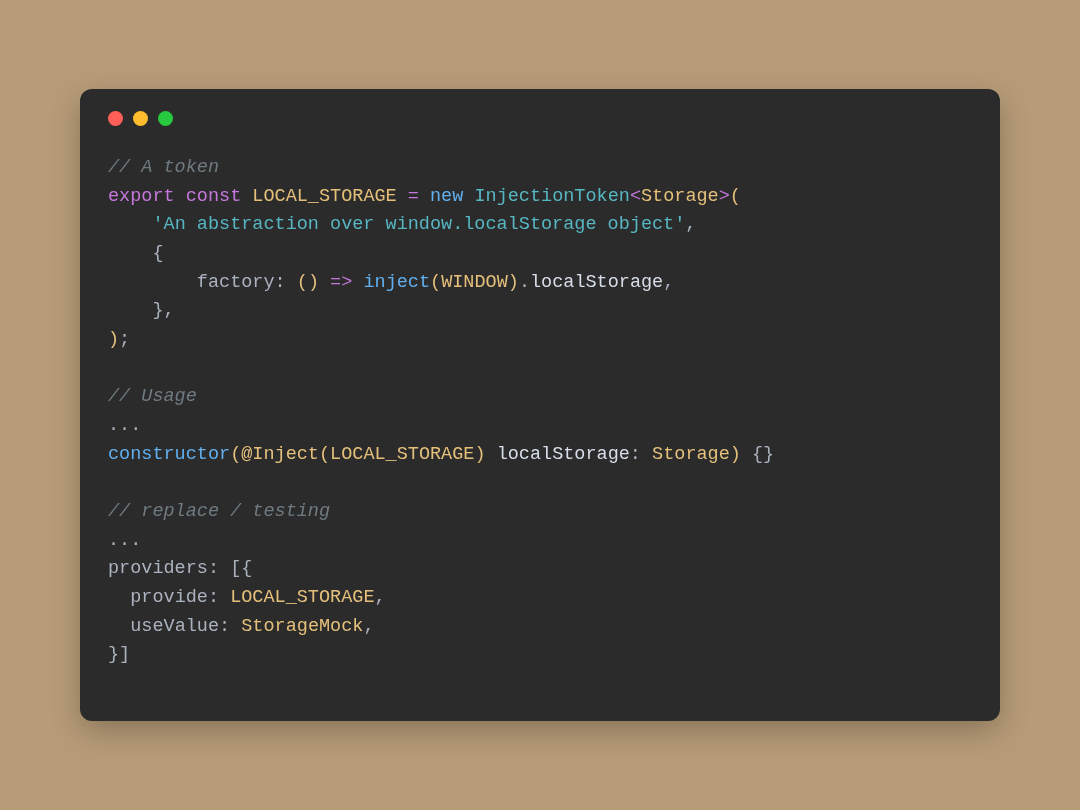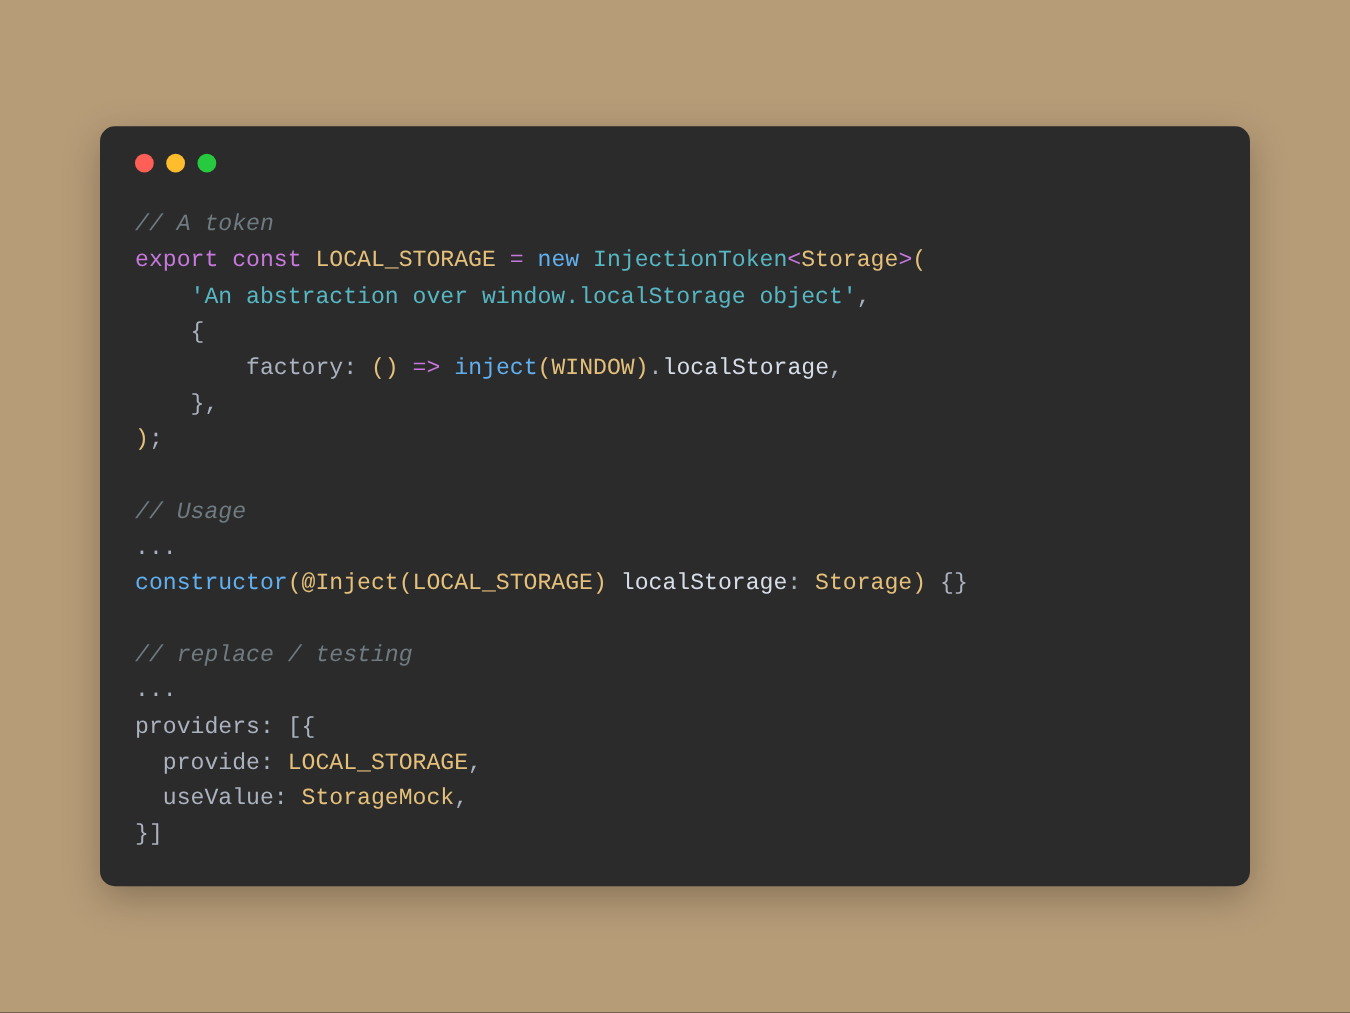--- a/index.html
+++ b/index.html
@@ -9,21 +9,21 @@
     background: #b79c78;
     display: flex;
     align-items: center;
     justify-content: center;
     font-family: "SF Mono", "Menlo", "Consolas", "Courier New", monospace;
   }
   .editor-window {
     width: 920px;
     background: #2b2b2b;
     border-radius: 12px;
-    padding: 22px 28px 26px 28px;
+    padding: 22px 28px 51px 28px;
     box-shadow: 0 10px 30px rgba(0,0,0,0.25);
   }
   .traffic-lights {
     display: flex;
     gap: 10px;
     margin-bottom: 28px;
   }
   .traffic-lights span {
     width: 15px;
     height: 15px;

